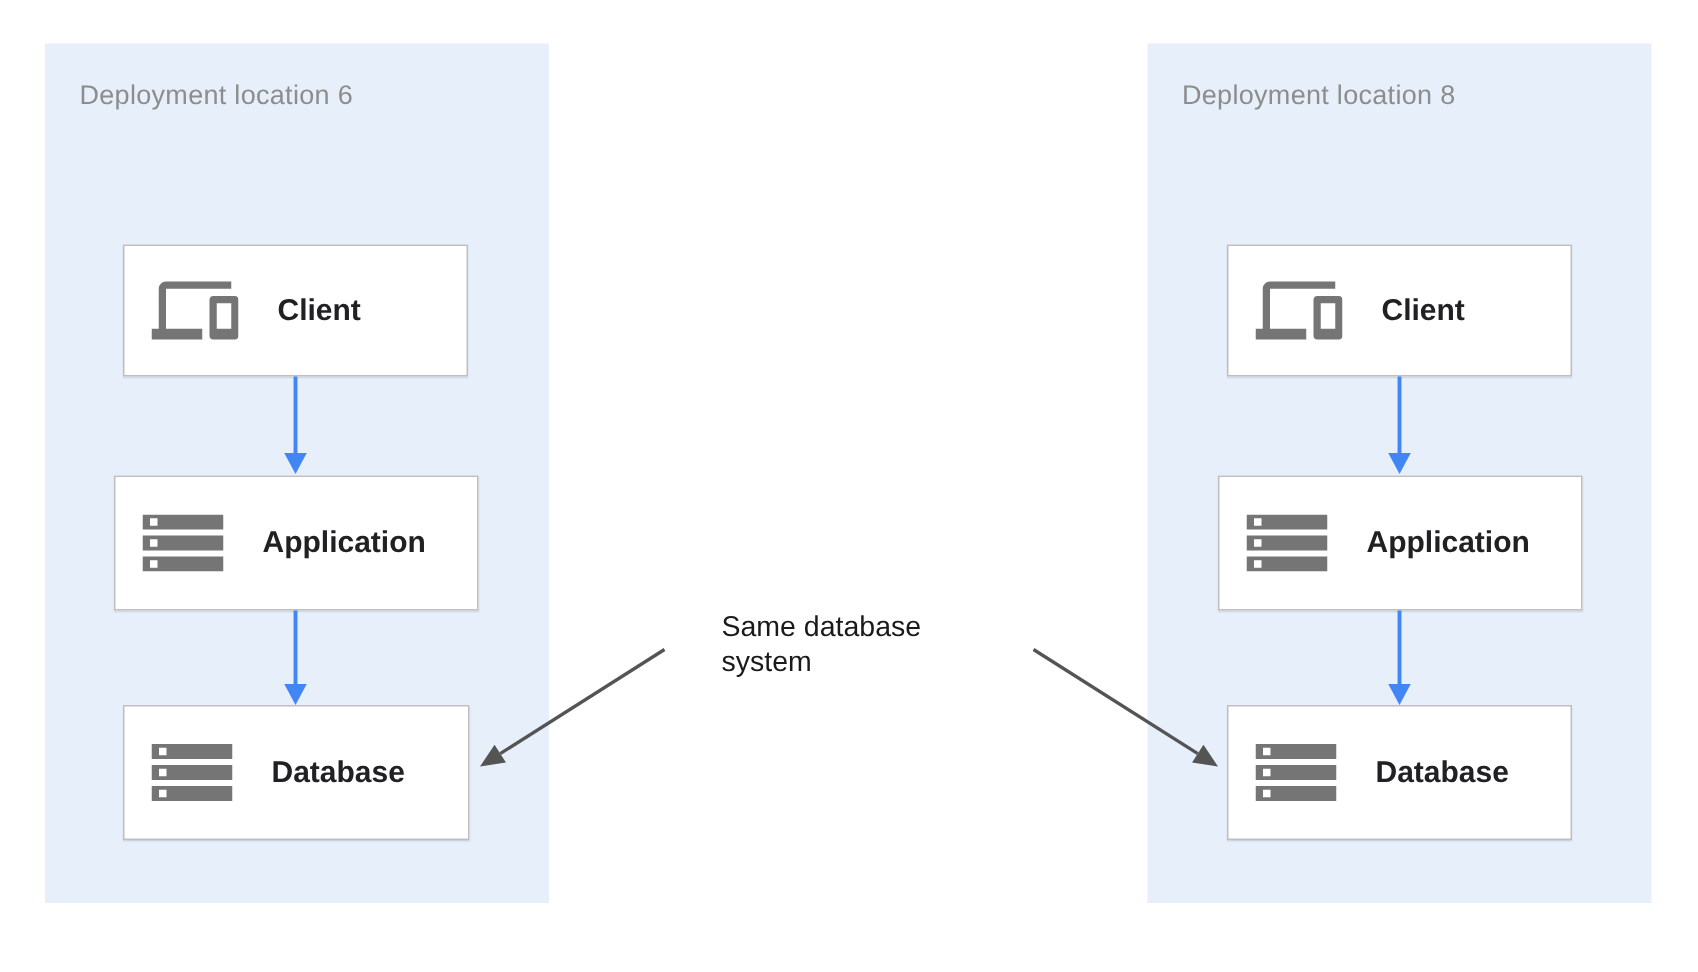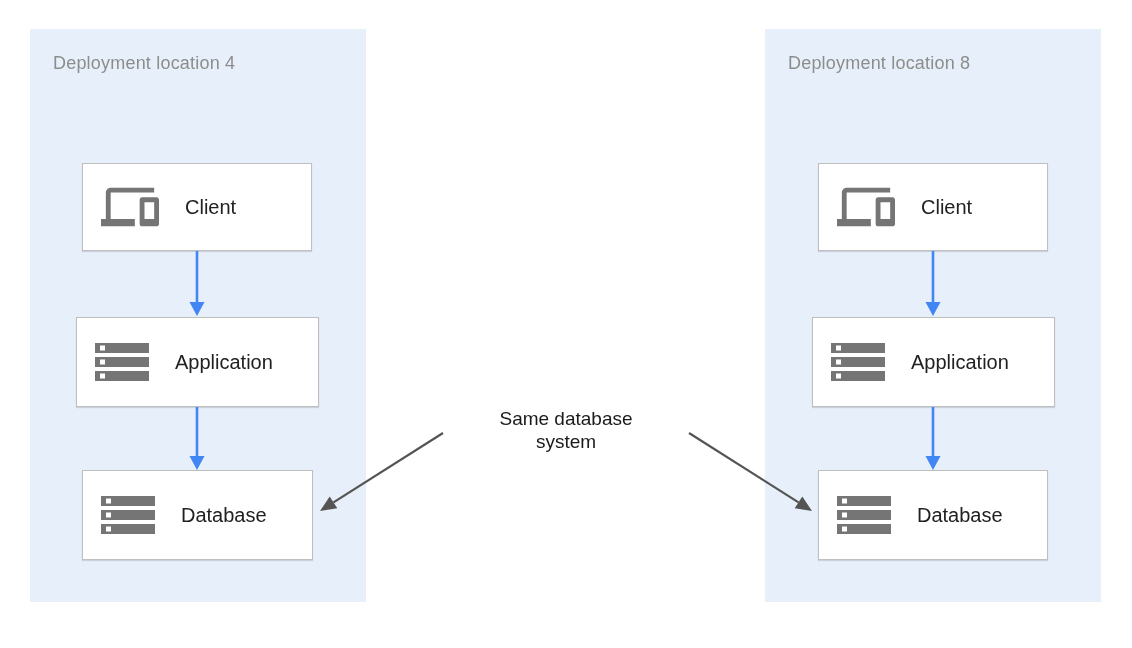--- a/index.html
+++ b/index.html
@@ -26,38 +26,38 @@
     font-size:18px;color:var(--panel-title-gray);
     letter-spacing:.2px;white-space:nowrap;
   }
   .node{
     position:absolute;display:flex;align-items:center;
     background:var(--box-bg);border:1px solid var(--box-border);
     box-sizing:border-box;padding-left:18px;
     box-shadow:0 1px 1px rgba(0,0,0,.12);
   }
   .node .icon{display:inline-flex;margin-right:26px;color:var(--icon-gray);}
-  .node .label{font-size:20px;color:var(--label-dark);white-space:nowrap;}
+  .node .label{font-size:20px;color:var(--label-dark);white-space:nowrap;font-weight:bold;}
   .arrow-layer{position:absolute;left:0;top:0;pointer-events:none;}
   .flow-arrow line{stroke:var(--flow-arrow-blue);stroke-width:2.6;}
   .flow-arrow polygon{fill:var(--flow-arrow-blue);}
   .annot-arrow line{stroke:var(--annotation-arrow-gray);stroke-width:2.2;}
   .annot-arrow polygon{fill:var(--annotation-arrow-gray);}
   .annotation-label{
     position:absolute;left:481px;top:407px;width:170px;
-    text-align:center;font-size:19px;line-height:23px;color:#1a1a1a;
+    font-size:19px;line-height:23px;color:#1a1a1a;
   }
 </style>
 </head>
 <body>
 
 <div class="canvas">
 
   <div class="panel" style="left:30px">
-    <div class="panel-title">Deployment location 4</div>
+    <div class="panel-title">Deployment location 6</div>
   </div>
 
   <div class="panel" style="left:765px">
     <div class="panel-title">Deployment location 8</div>
   </div>
 
   <div class="node" style="left:82px;top:163px;width:230px;height:88px">
     <span class="icon">
       <svg width="58" height="58" viewBox="0 0 24 24" fill="currentColor" aria-hidden="true">
         <path d="M4 6h18V4H4c-1.1 0-2 .9-2 2v11H0v3h14v-3H4V6zm19 2h-6c-.55 0-1 .45-1 1v10c0 .55.45 1 1 1h6c.55 0 1-.45 1-1V9c0-.55-.45-1-1-1zm-1 9h-4v-7h4v7z"></path>

